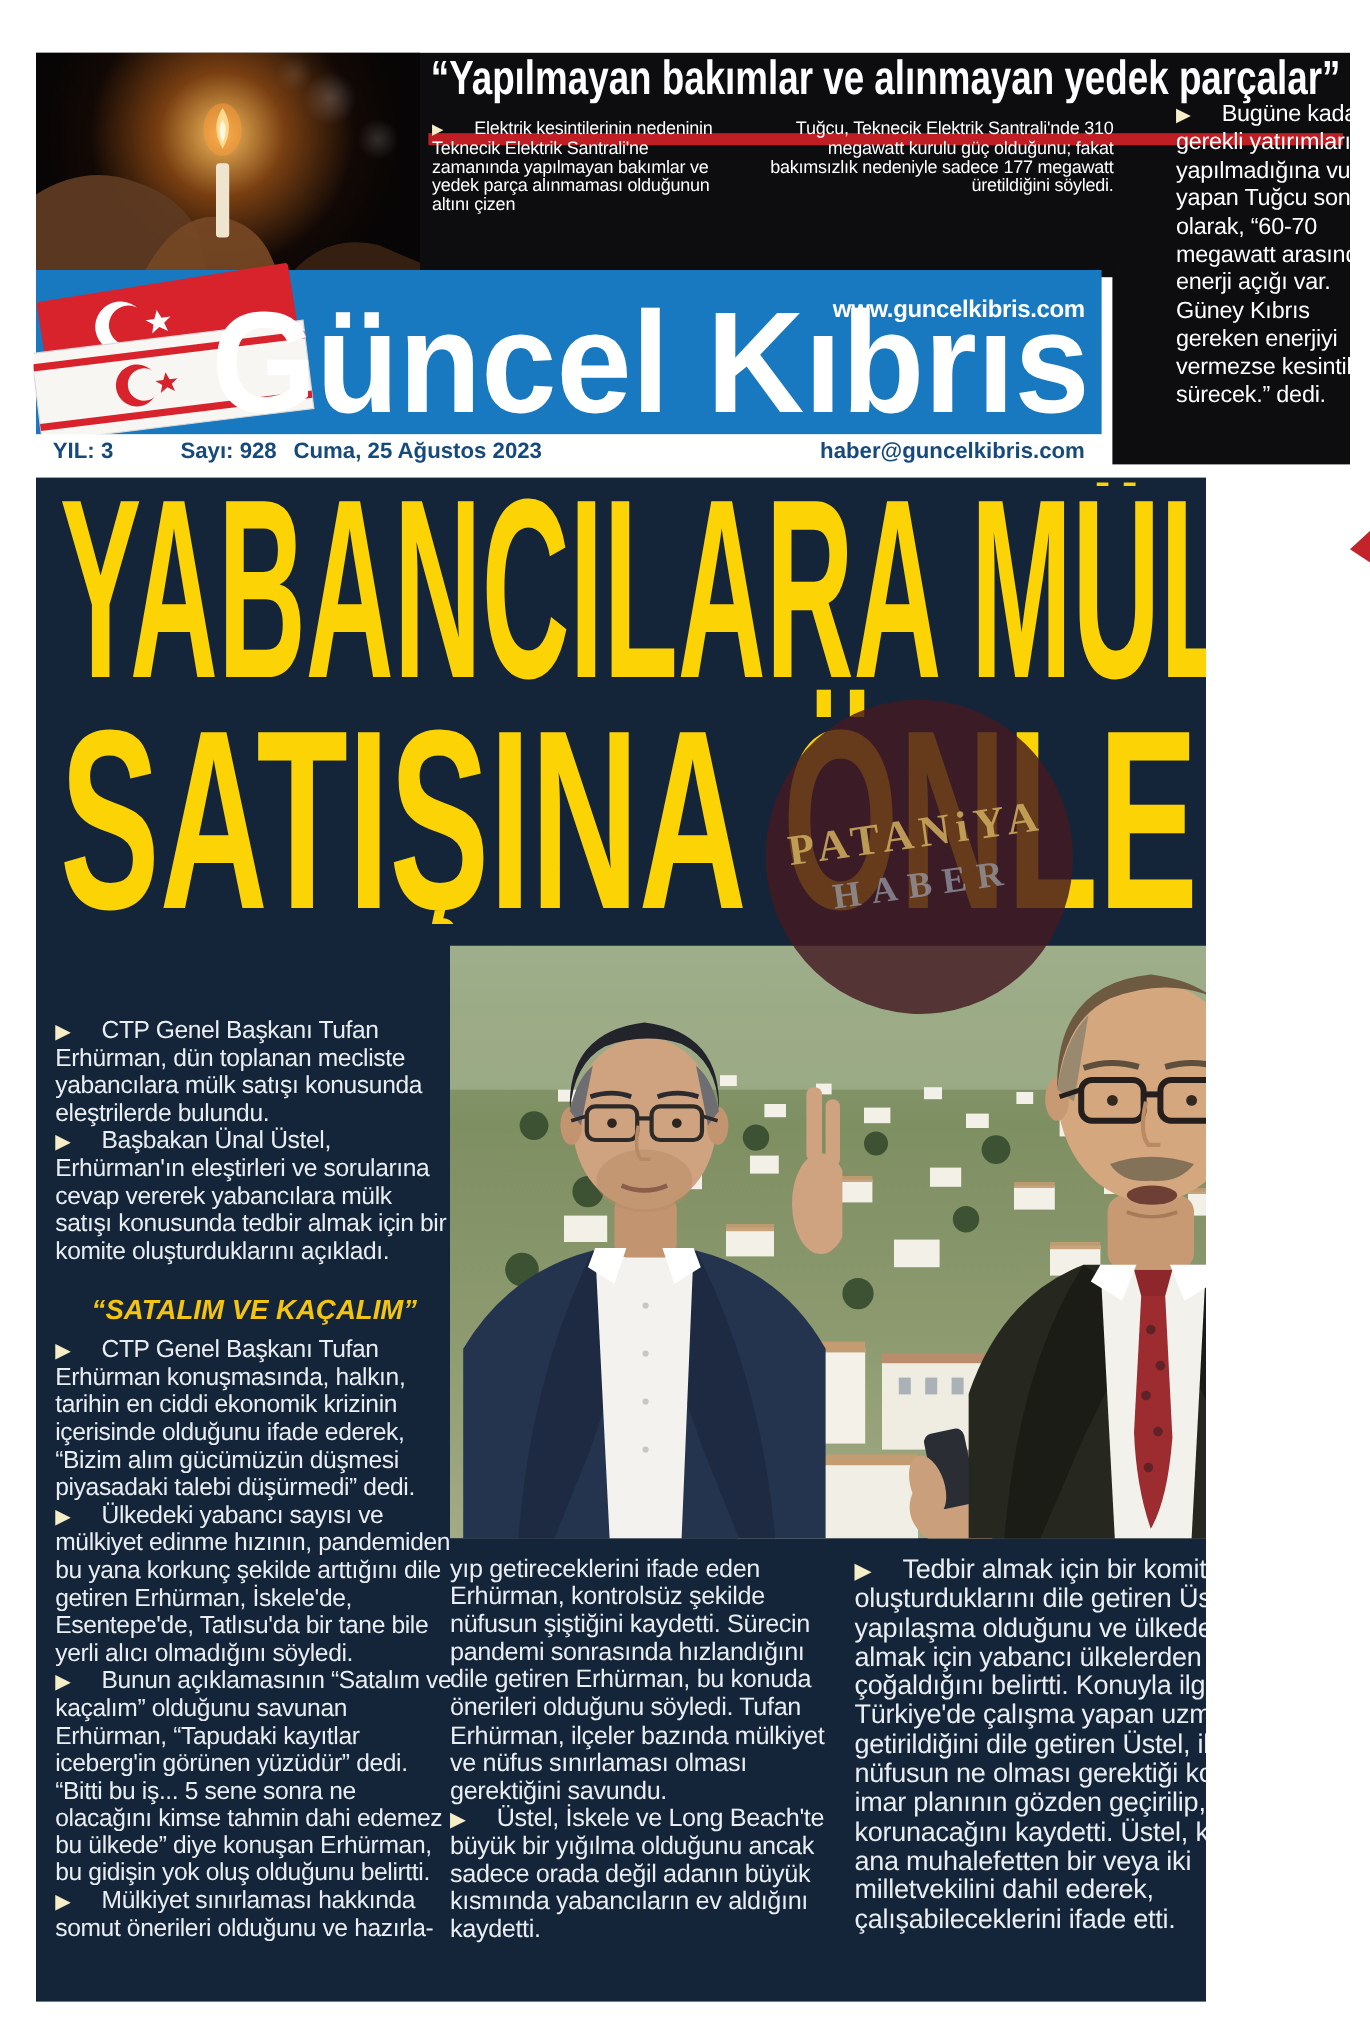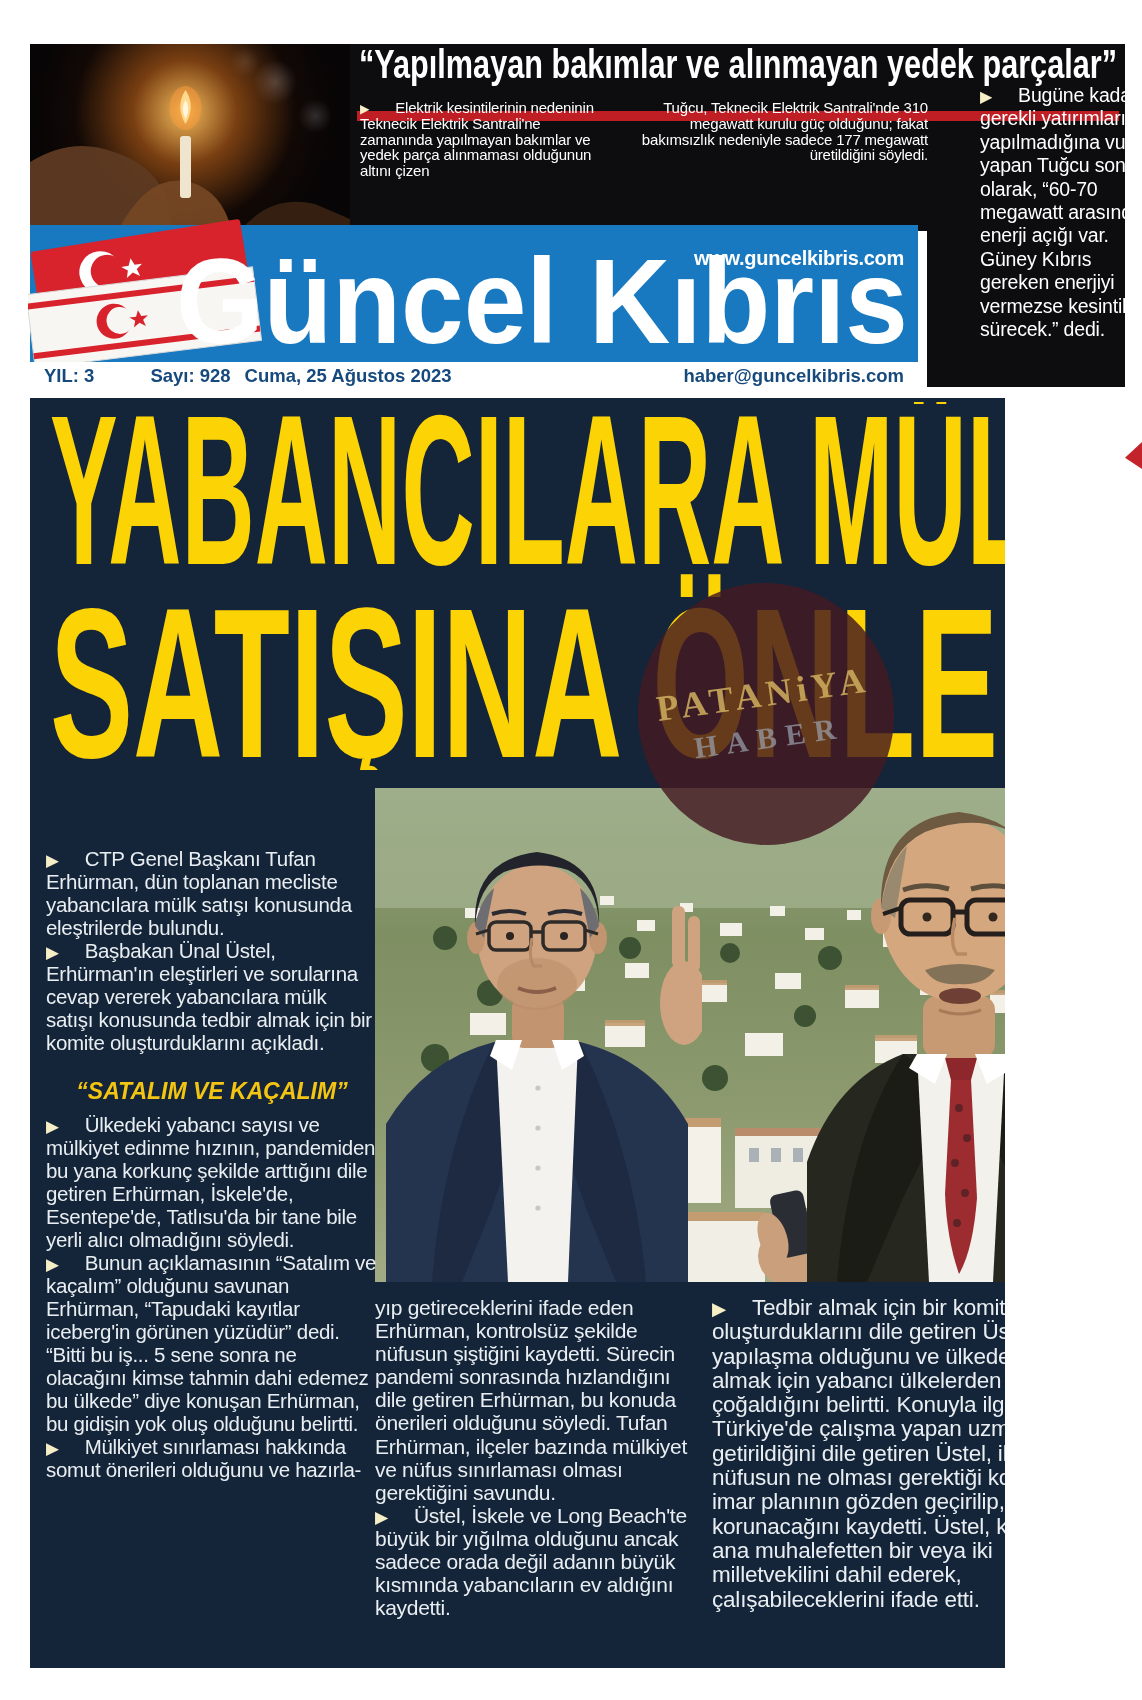--- a/index.html
+++ b/index.html
@@ -356,20 +356,21 @@
     </div>
 
     <div class="col col-left">
 
         <p class="item t-para"><span class="bullet">▶</span><span>CTP Genel Başkanı Tufan Erhürman, dün toplanan mecliste yabancılara mülk satışı konusunda eleştrilerde bulundu.</span></p>
 
         <p class="item t-para"><span class="bullet">▶</span><span>Başbakan Ünal Üstel, Erhürman'ın eleştirleri ve sorularına cevap vererek yabancılara mülk satışı konusunda tedbir almak için bir komite oluşturduklarını açıkladı.</span></p>
 
         <p class="item t-subhead"><span>“SATALIM VE KAÇALIM”</span></p>
 
+        <p class="item t-para"><span class="bullet">▶</span><span>CTP Genel Başkanı Tufan Erhürman konuşmasında, halkın, tarihin en ciddi ekonomik krizinin içerisinde olduğunu ifade ederek, “Bizim alım gücümüzün düşmesi piyasadaki talebi düşürmedi” dedi.</span></p>
 
         <p class="item t-para"><span class="bullet">▶</span><span>Ülkedeki yabancı sayısı ve mülkiyet edinme hızının, pandemiden bu yana korkunç şekilde arttığını dile getiren Erhürman, İskele'de, Esentepe'de, Tatlısu'da bir tane bile yerli alıcı olmadığını söyledi.</span></p>
 
         <p class="item t-para"><span class="bullet">▶</span><span>Bunun açıklamasının “Satalım ve kaçalım” olduğunu savunan Erhürman, “Tapudaki kayıtlar iceberg'in görünen yüzüdür” dedi. “Bitti bu iş... 5 sene sonra ne olacağını kimse tahmin dahi edemez bu ülkede” diye konuşan Erhürman, bu gidişin yok oluş olduğunu belirtti.</span></p>
 
         <p class="item t-para"><span class="bullet">▶</span><span>Mülkiyet sınırlaması hakkında somut önerileri olduğunu ve hazırla-</span></p>
       </div>
     <div class="col col-mid">
 
         <p class="item t-para"><span>yıp getireceklerini ifade eden Erhürman, kontrolsüz şekilde nüfusun şiştiğini kaydetti. Sürecin pandemi sonrasında hızlandığını dile getiren Erhürman, bu konuda önerileri olduğunu söyledi. Tufan Erhürman, ilçeler bazında mülkiyet ve nüfus sınırlaması olması gerektiğini savundu.</span></p>

